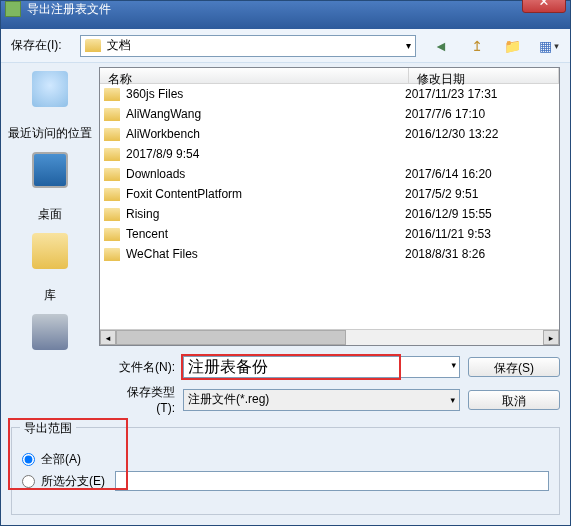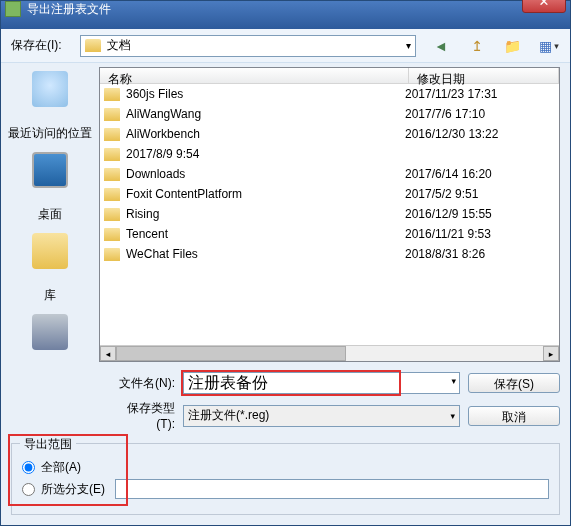--- a/index.html
+++ b/index.html
@@ -44,21 +44,21 @@
 .fl-scroll .arrow { width: 16px; background: #e0e0e0; border: 1px solid #aaa; text-align: center; font-size: 9px; line-height: 14px; }
 .bottom-inputs { padding: 6px 10px; display: grid; grid-template-columns: 92px 64px 1fr 92px; gap: 6px 8px; align-items: center; }
 .bottom-inputs .lbl { text-align: right; padding-left: 4px; }
 .filename-wrap { grid-column: 3; position: relative; }
 .filename-wrap input { width: 100%; height: 22px; border: 1px solid #7f9db9; padding: 0 20px 0 4px; font-size: 16px; }
 .filename-wrap .dd { position: absolute; right: 4px; top: 4px; font-size: 9px; }
 .red-box-1 { position: absolute; left: -2px; top: -2px; width: 220px; height: 26px; border: 2px solid #e03030; pointer-events: none; }
 .filetype { grid-column: 3; height: 22px; border: 1px solid #7f9db9; background: #efefef; display: flex; align-items: center; padding: 0 4px; }
 .filetype .dd { margin-left: auto; font-size: 9px; }
 .btn { grid-column: 4; height: 20px; border: 1px solid #7f9db9; background: linear-gradient(#fefefe, #e8e8e8); border-radius: 3px; text-align: center; line-height: 20px; }
-.export-range { margin: 6px 10px 10px 10px; border: 1px solid #bfc9d6; padding: 12px 10px; position: relative; }
+.export-range { margin: 6px 10px 10px 10px; border: 1px solid #bfc9d6; padding: 20px 10px; position: relative; }
 .export-range .legend { position: absolute; top: -8px; left: 8px; background: #e9f0f8; padding: 0 4px; }
 .export-range .opt { display: flex; align-items: center; gap: 6px; margin: 3px 0; }
 .export-range .opt input[type=radio] { margin: 0; }
 .branch-input { flex: 1; height: 20px; border: 1px solid #7f9db9; background: #fff; margin-left: 4px; }
 .red-box-2 { position: absolute; left: -4px; top: -10px; width: 120px; height: 72px; border: 2px solid #e03030; pointer-events: none; }
 </style>
 </head>
 <body>
 
 <div class="window">

